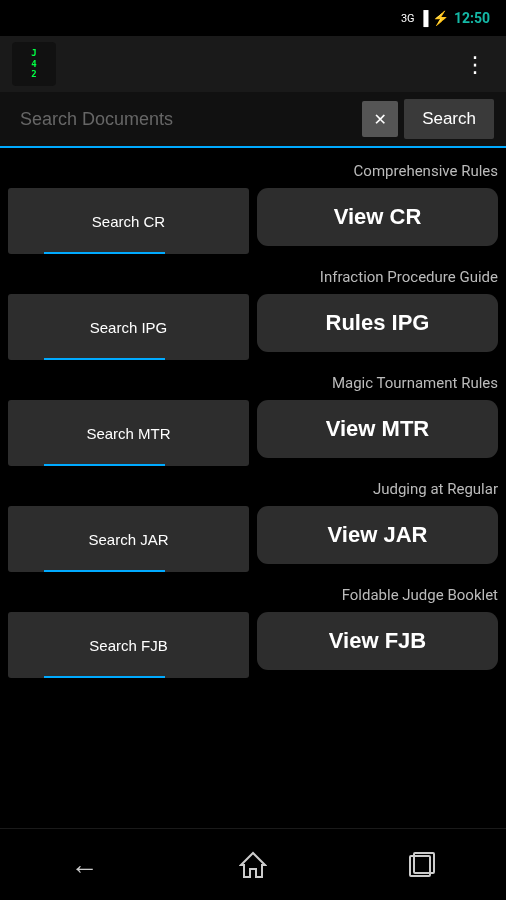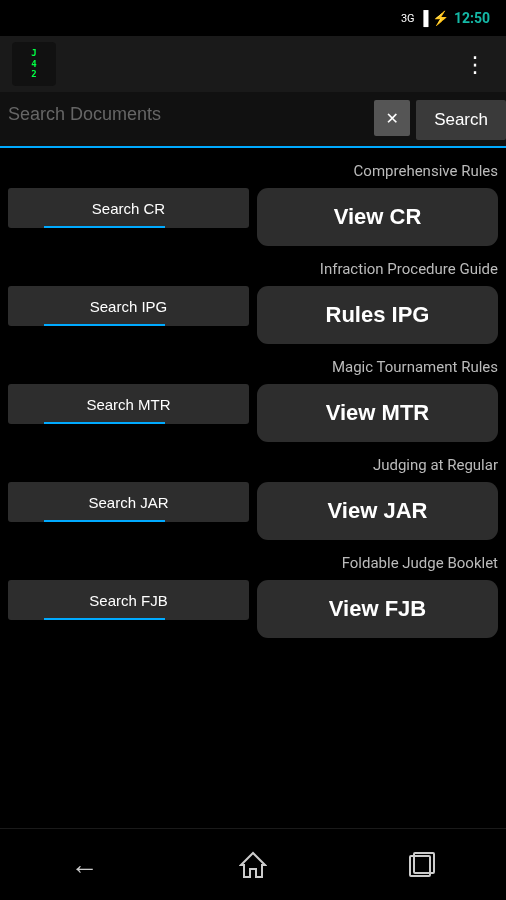--- a/index.html
+++ b/index.html
@@ -96,22 +96,22 @@
       cursor: pointer;
       padding: 8px;
     }
 
     
     .search-bar-container {
       width: 100%;
       height: 56px;
       background-color: #111111;
       display: flex;
-      align-items: flex-start;
-      padding: 8px 0;
+      align-items: center;
+      padding: 8px 12px;
       border-bottom: 2px solid #00aaff;
       gap: 6px;
     }
 
     .search-input {
       flex: 1;
       background: transparent;
       border: none;
       outline: none;
       color: #aaaaaa;
@@ -168,21 +168,21 @@
     }
 
     .section-buttons {
       display: flex;
       gap: 8px;
       width: 100%;
     }
 
     .btn-search {
       flex: 1;
-      height: 40px;
+      height: 66px;
       background-color: #2d2d2d;
       border: none;
       color: #ffffff;
       font-size: 15px;
       cursor: pointer;
       border-radius: 3px;
       position: relative;
       text-align: center;
     }
 

